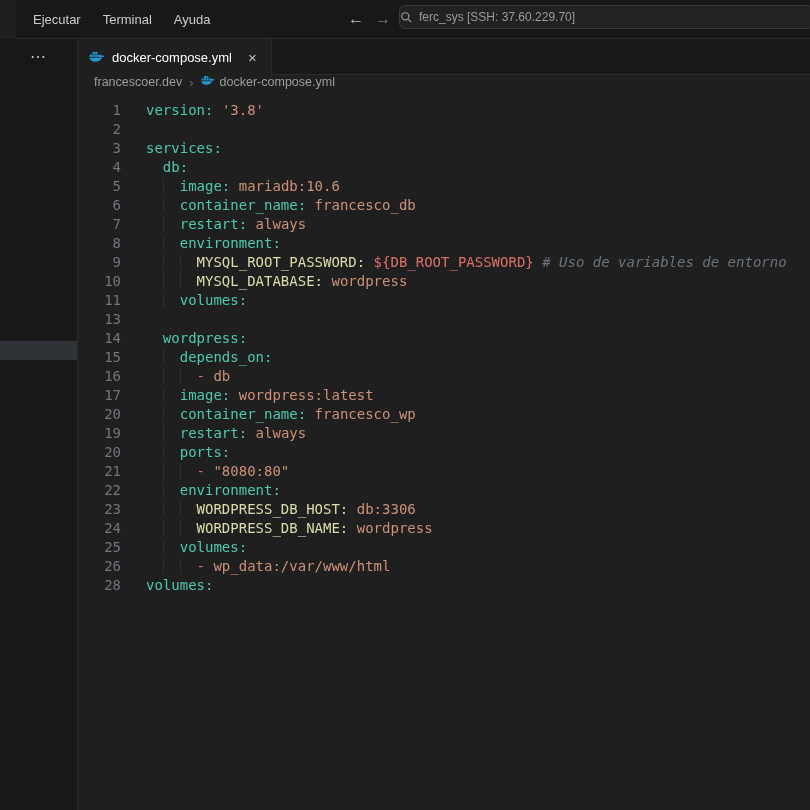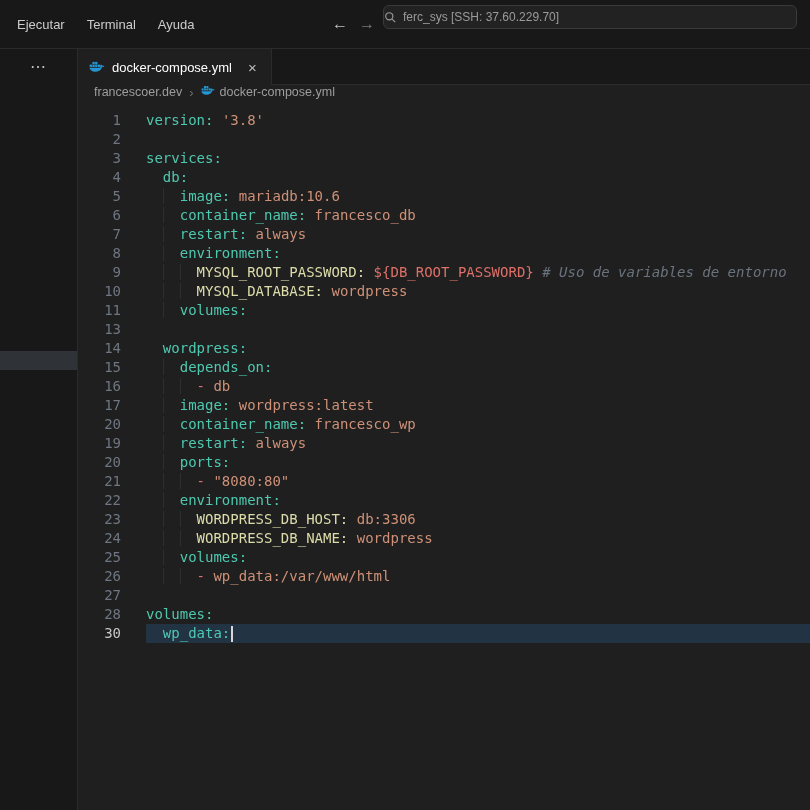--- a/index.html
+++ b/index.html
@@ -1,21 +1,21 @@
 <!DOCTYPE html>
 <html style="--bg-editor: #1f1f1f; --bg-panel: #181818; --border: #2b2b2b; --text-ui: #cccccc; --text-dim: #9d9d9d; --line-number: #6e7681; --line-number-active: #c6c6c6; --current-line-bg: rgba(39,84,130,0.38); --cursor: #d7d7d7; --indent-guide: #2e2e2e; --syn-key: #4ec9b0; --syn-env: #dcdcaa; --syn-value: #ce9178; --syn-string: #ce9178; --syn-var: #dd7069; --syn-dash: #e06c75; --syn-comment: #6a737d; --syn-plain: #cccccc; --docker-blue: #2497d3;"><head>
 <meta charset="utf-8">
 <style>
   * { margin:0; padding:0; box-sizing:border-box; }
   html,body { width:810px; height:810px; overflow:hidden; }
   body { background:var(--bg-editor,#1f1f1f); font-family:"Liberation Sans", sans-serif; }
 
   
-  .titlebar { height:49px; background:var(--bg-panel,#181818); border-bottom:1px solid var(--border,#2b2b2b);
-              display:flex; align-items:center; position:relative; }
+  .titlebar { height:39px; background:var(--bg-panel,#181818); border-bottom:1px solid var(--border,#2b2b2b);
+              display:flex; align-items:center; position:relative;margin-left:16px; }
   .menu { display:flex; margin-left:6px; }
   .menu-item { color:var(--text-ui,#ccc); font-size:13px; padding:5px 11px; border-radius:5px; cursor:default; }
   .nav-arrows { position:absolute; left:332px; top:0; height:100%; display:flex; align-items:center; gap:11px; }
   .arrow { font-size:16px; line-height:1; }
   .arrow.back { color:#c2c2c2; }
   .arrow.fwd { color:#7a7a7a; }
   .searchbox { position:absolute; left:383px; top:5px; width:414px; height:24px;
                background:#222222; border:1px solid #3a3a3a; border-radius:6px;
                display:flex; align-items:center; justify-content:flex-start; gap:6px; }
   .search-text { color:#9b9b9b; font-size:12px; white-space:nowrap; }
@@ -226,28 +226,20 @@
           </div>
           <div class="line">
             <span class="ln">25</span>
             <span class="code"><span class="ig">  </span><span class="ig g">  </span><span class="tok-k">volumes:</span></span>
           </div>
           <div class="line">
             <span class="ln">26</span>
             <span class="code"><span class="ig">  </span><span class="ig g">  </span><span class="ig g">  </span><span class="tok-d">- </span><span class="tok-v">wp_data:/var/www/html</span></span>
           </div>
           <div class="line">
-            <span class="ln">27</span>
-            <span class="code"></span>
-          </div>
-          <div class="line">
             <span class="ln">28</span>
             <span class="code"><span class="tok-k">volumes:</span></span>
           </div>
-          <div class="line current">
-            <span class="ln">30</span>
-            <span class="code"><span class="ig">  </span><span class="tok-k">wp_data:</span><span class="cursor"></span></span>
-          </div>
         </div>
     </div>
 
   </div>
 </div>
 
 </body></html>

